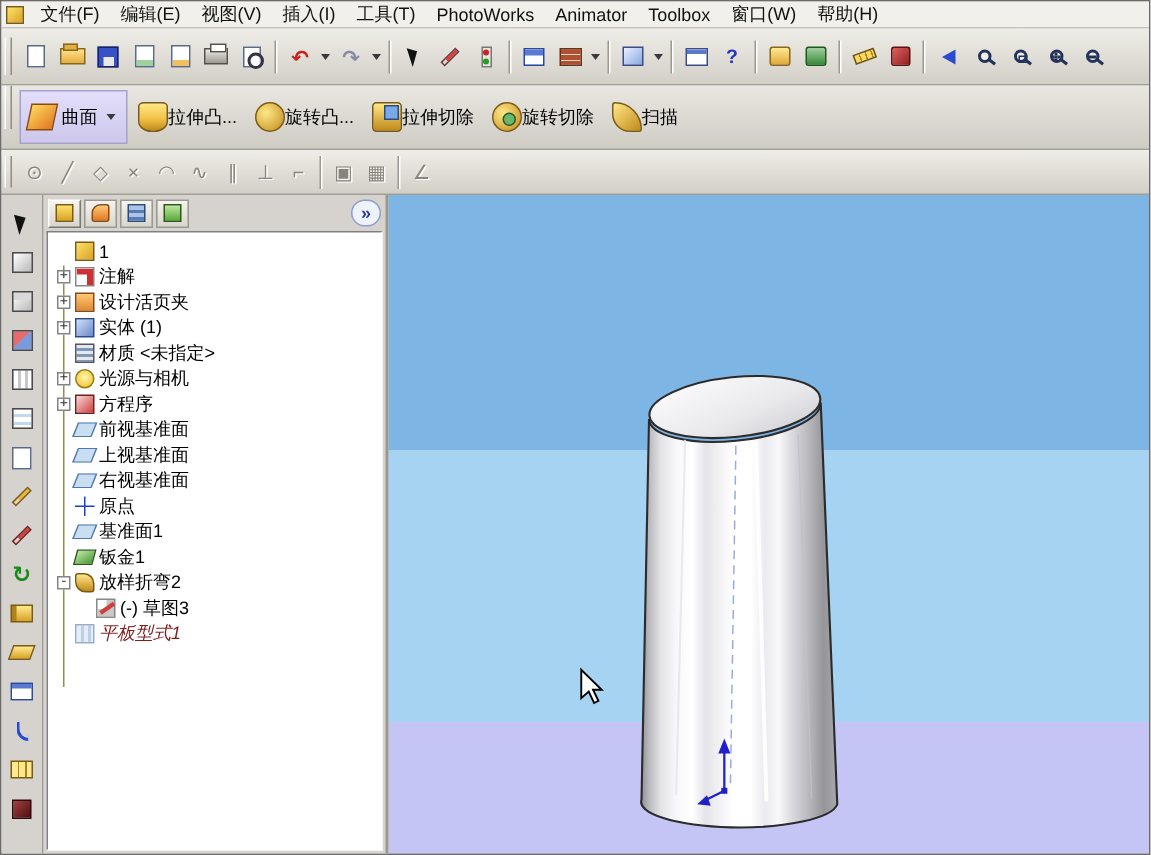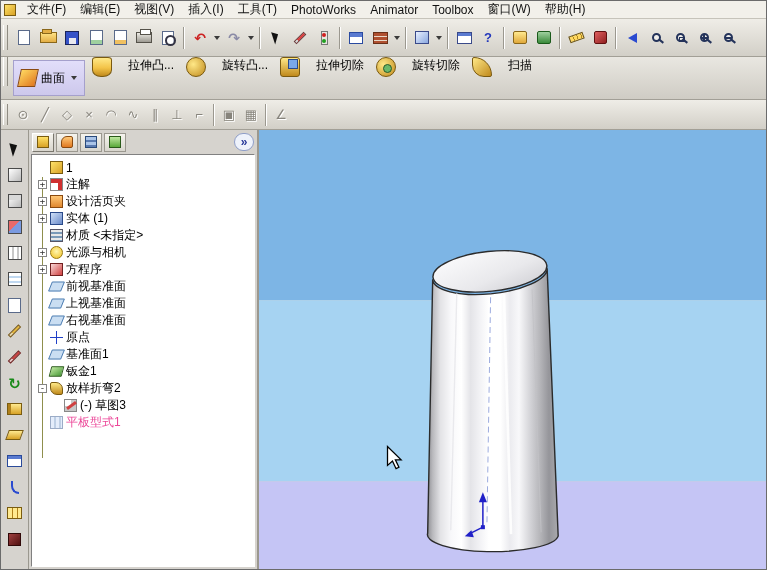--- a/index.html
+++ b/index.html
@@ -53,21 +53,21 @@
   .mag::after{content:"";position:absolute;width:6px;height:2px;background:#24335a;right:-5px;bottom:-2px;transform:rotate(38deg);}
   .mag.plus::before{content:"";position:absolute;left:1.5px;top:1.5px;width:2px;height:2px;background:#24335a;box-shadow:2px 0 #24335a,-2px 0 #24335a,0 2px #24335a,0 -2px #24335a;}
   .mag.minus::before{content:"";position:absolute;left:0;top:2px;width:5px;height:2px;background:#24335a;}
   .mag.rect::before{content:"";position:absolute;left:1px;top:2px;width:4px;height:3px;border:1px solid #24335a;}
 
   
   .cmdmgr{height:43px;display:flex;align-items:stretch;background:linear-gradient(#e9e7e1,#cfccc4);border-bottom:1px solid #a29f96;overflow:hidden;}
   .cm-tab{display:flex;align-items:center;gap:4px;padding:0 5px;font-size:12px;margin:3px 1px;border:1px solid #8f8c83;flex:none;}
   .cm-tab.active{background:linear-gradient(#fdfbf3,#efe9d8);border-color:#fff #7a776e #7a776e #fff;}
   .cm-tab.lav{background:linear-gradient(#e2defa,#cdc8ec);border-color:#a5a0cc;}
-  .cm-btn{display:flex;gap:16px;padding:0 6px;font-size:12px;flex:none;white-space:nowrap;}
+  .cm-btn{display:flex;align-items:center;gap:0;padding:0 6px;font-size:12px;flex:none;white-space:nowrap;}
   .cm-gap{width:34px;flex:none;}
   .cmi{width:20px;height:20px;flex:none;position:relative;}
   .cmti{width:18px;height:18px;flex:none;}
   .cmti-features{background:linear-gradient(#ffe887,#d8a020);border:1px solid #7a5a10;box-shadow:inset 0 5px 0 #6ab86a;border-radius:2px;}
   .cmti-sketch{background:linear-gradient(45deg,#2a8a2a 0 45%,#e8e8e8 45% 70%,#fff 70%);border:1px solid #2a5a2a;border-radius:2px;}
   .cmti-surface{background:linear-gradient(135deg,#ffd860,#e07820);border:1px solid #8a4a10;transform:skewX(-12deg);}
   .cmi-extrude{background:linear-gradient(#ffe887 0%,#f3c348 55%,#c08a1c 100%);border:1px solid #7a5a10;border-radius:4px 4px 9px 9px/3px 3px 7px 7px;}
   .cmi-extrudecut{background:linear-gradient(#ffe887,#c08a1c);border:1px solid #7a5a10;border-radius:3px;}
   .cmi-extrudecut::after{content:"";position:absolute;right:1px;top:1px;width:8px;height:8px;background:#7aa8e8;border:1px solid #2a4a8a;}
   .cmi-revolve{background:radial-gradient(circle at 35% 35%,#ffe887,#c08a1c);border:1px solid #7a5a10;border-radius:50%;}
@@ -112,21 +112,21 @@
   .tt-conf{width:12px;height:12px;background:repeating-linear-gradient(#aac4e8 0 3px,#5a7ab0 3px 5px);border:1px solid #2a4a7a;}
   .tt-dim{width:12px;height:12px;background:linear-gradient(#bfe8a0,#5aa83a);border:1px solid #2a5a1a;}
   .chev{margin-left:auto;width:20px;height:18px;border:1px solid #8f9ec8;border-radius:9px;background:#eef2fb;color:#2a3a9a;font-weight:bold;font-size:12px;display:flex;align-items:center;justify-content:center;}
   .treebody{flex:1;margin:0 2px 2px 2px;background:#fff;border:1px solid;border-color:#808080 #fff #fff #808080;position:relative;overflow:hidden;padding:4px 0 0 4px;font-size:12px;}
   .tree-line{position:absolute;left:10px;top:22px;height:281px;width:1px;background:#8f8f4d;}
   .trow{display:flex;align-items:center;height:17px;white-space:nowrap;position:relative;}
   .texp{width:9px;height:9px;border:1px solid #848484;background:#fff;color:#333;font-size:9px;line-height:7px;text-align:center;margin:0 3px 0 2px;flex:none;font-family:"DejaVu Sans Mono",monospace;}
   .texp.noexp{visibility:hidden;}
   .trow.ind1{padding-left:14px;}
   .tlbl{margin-left:3px;color:#000;}
-  .trow.gray .tlbl{color:#ec4899;}
+  .trow.gray .tlbl{color:#7f1d1d;font-style:italic;}
   .trow.gray .tico{opacity:.55;}
   .tico{width:13px;height:13px;flex:none;position:relative;}
   .ic-part{background:linear-gradient(135deg,#ffe168,#d8a226);border:1px solid #7a5c10;}
   .ic-annotations{background:#fff;border:1px solid #888;box-shadow:inset -4px 4px 0 #d03030;}
   .ic-binder{background:linear-gradient(#ffc878,#e08830);border:1px solid #8a4a10;}
   .ic-solid{background:linear-gradient(135deg,#cfe0f8,#6a8ac8);border:1px solid #2a4a8a;}
   .ic-material{background:repeating-linear-gradient(#e8e8e8 0 2px,#7a9ab8 2px 4px);border:1px solid #556;}
   .ic-light{background:radial-gradient(circle at 50% 40%,#fff6b0,#f0c020);border:1px solid #9a7a10;border-radius:50%;}
   .ic-equations{background:linear-gradient(135deg,#f8d8d8,#d04040);border:1px solid #702020;}
   .ic-plane{background:rgba(150,190,230,.5);border:1px solid #4a7ab0;transform:skewX(-22deg) scaleY(.75);}

